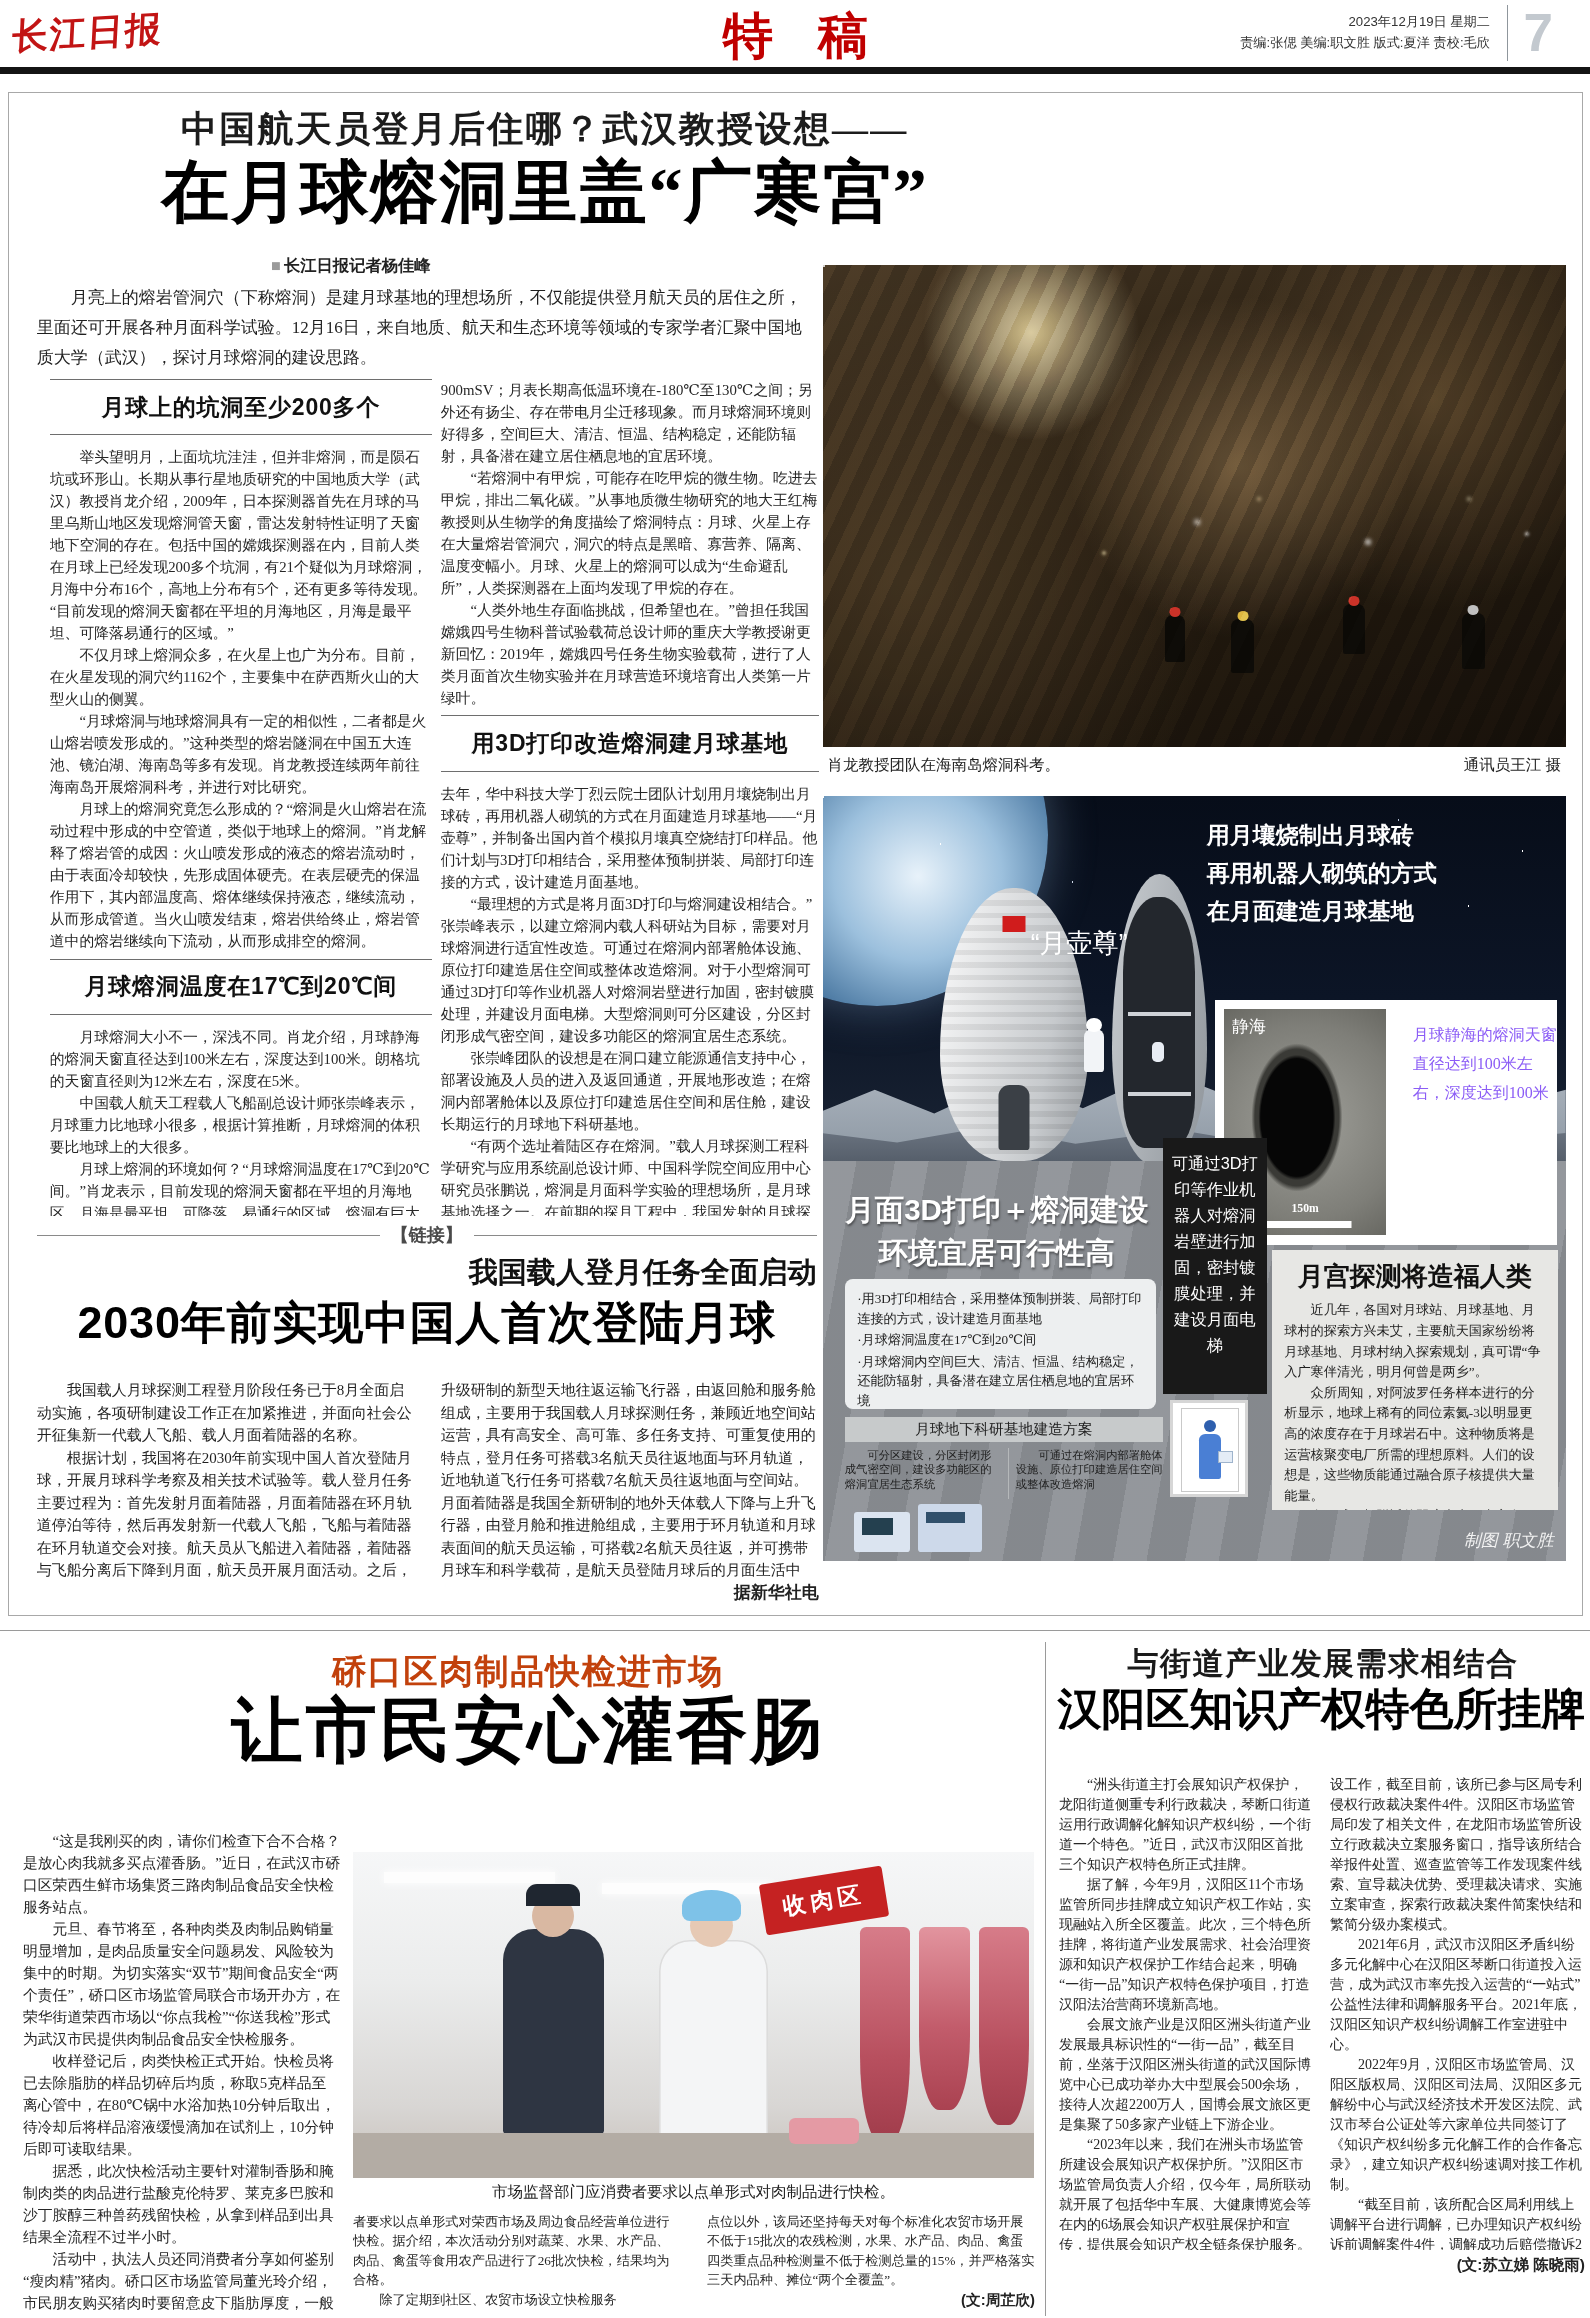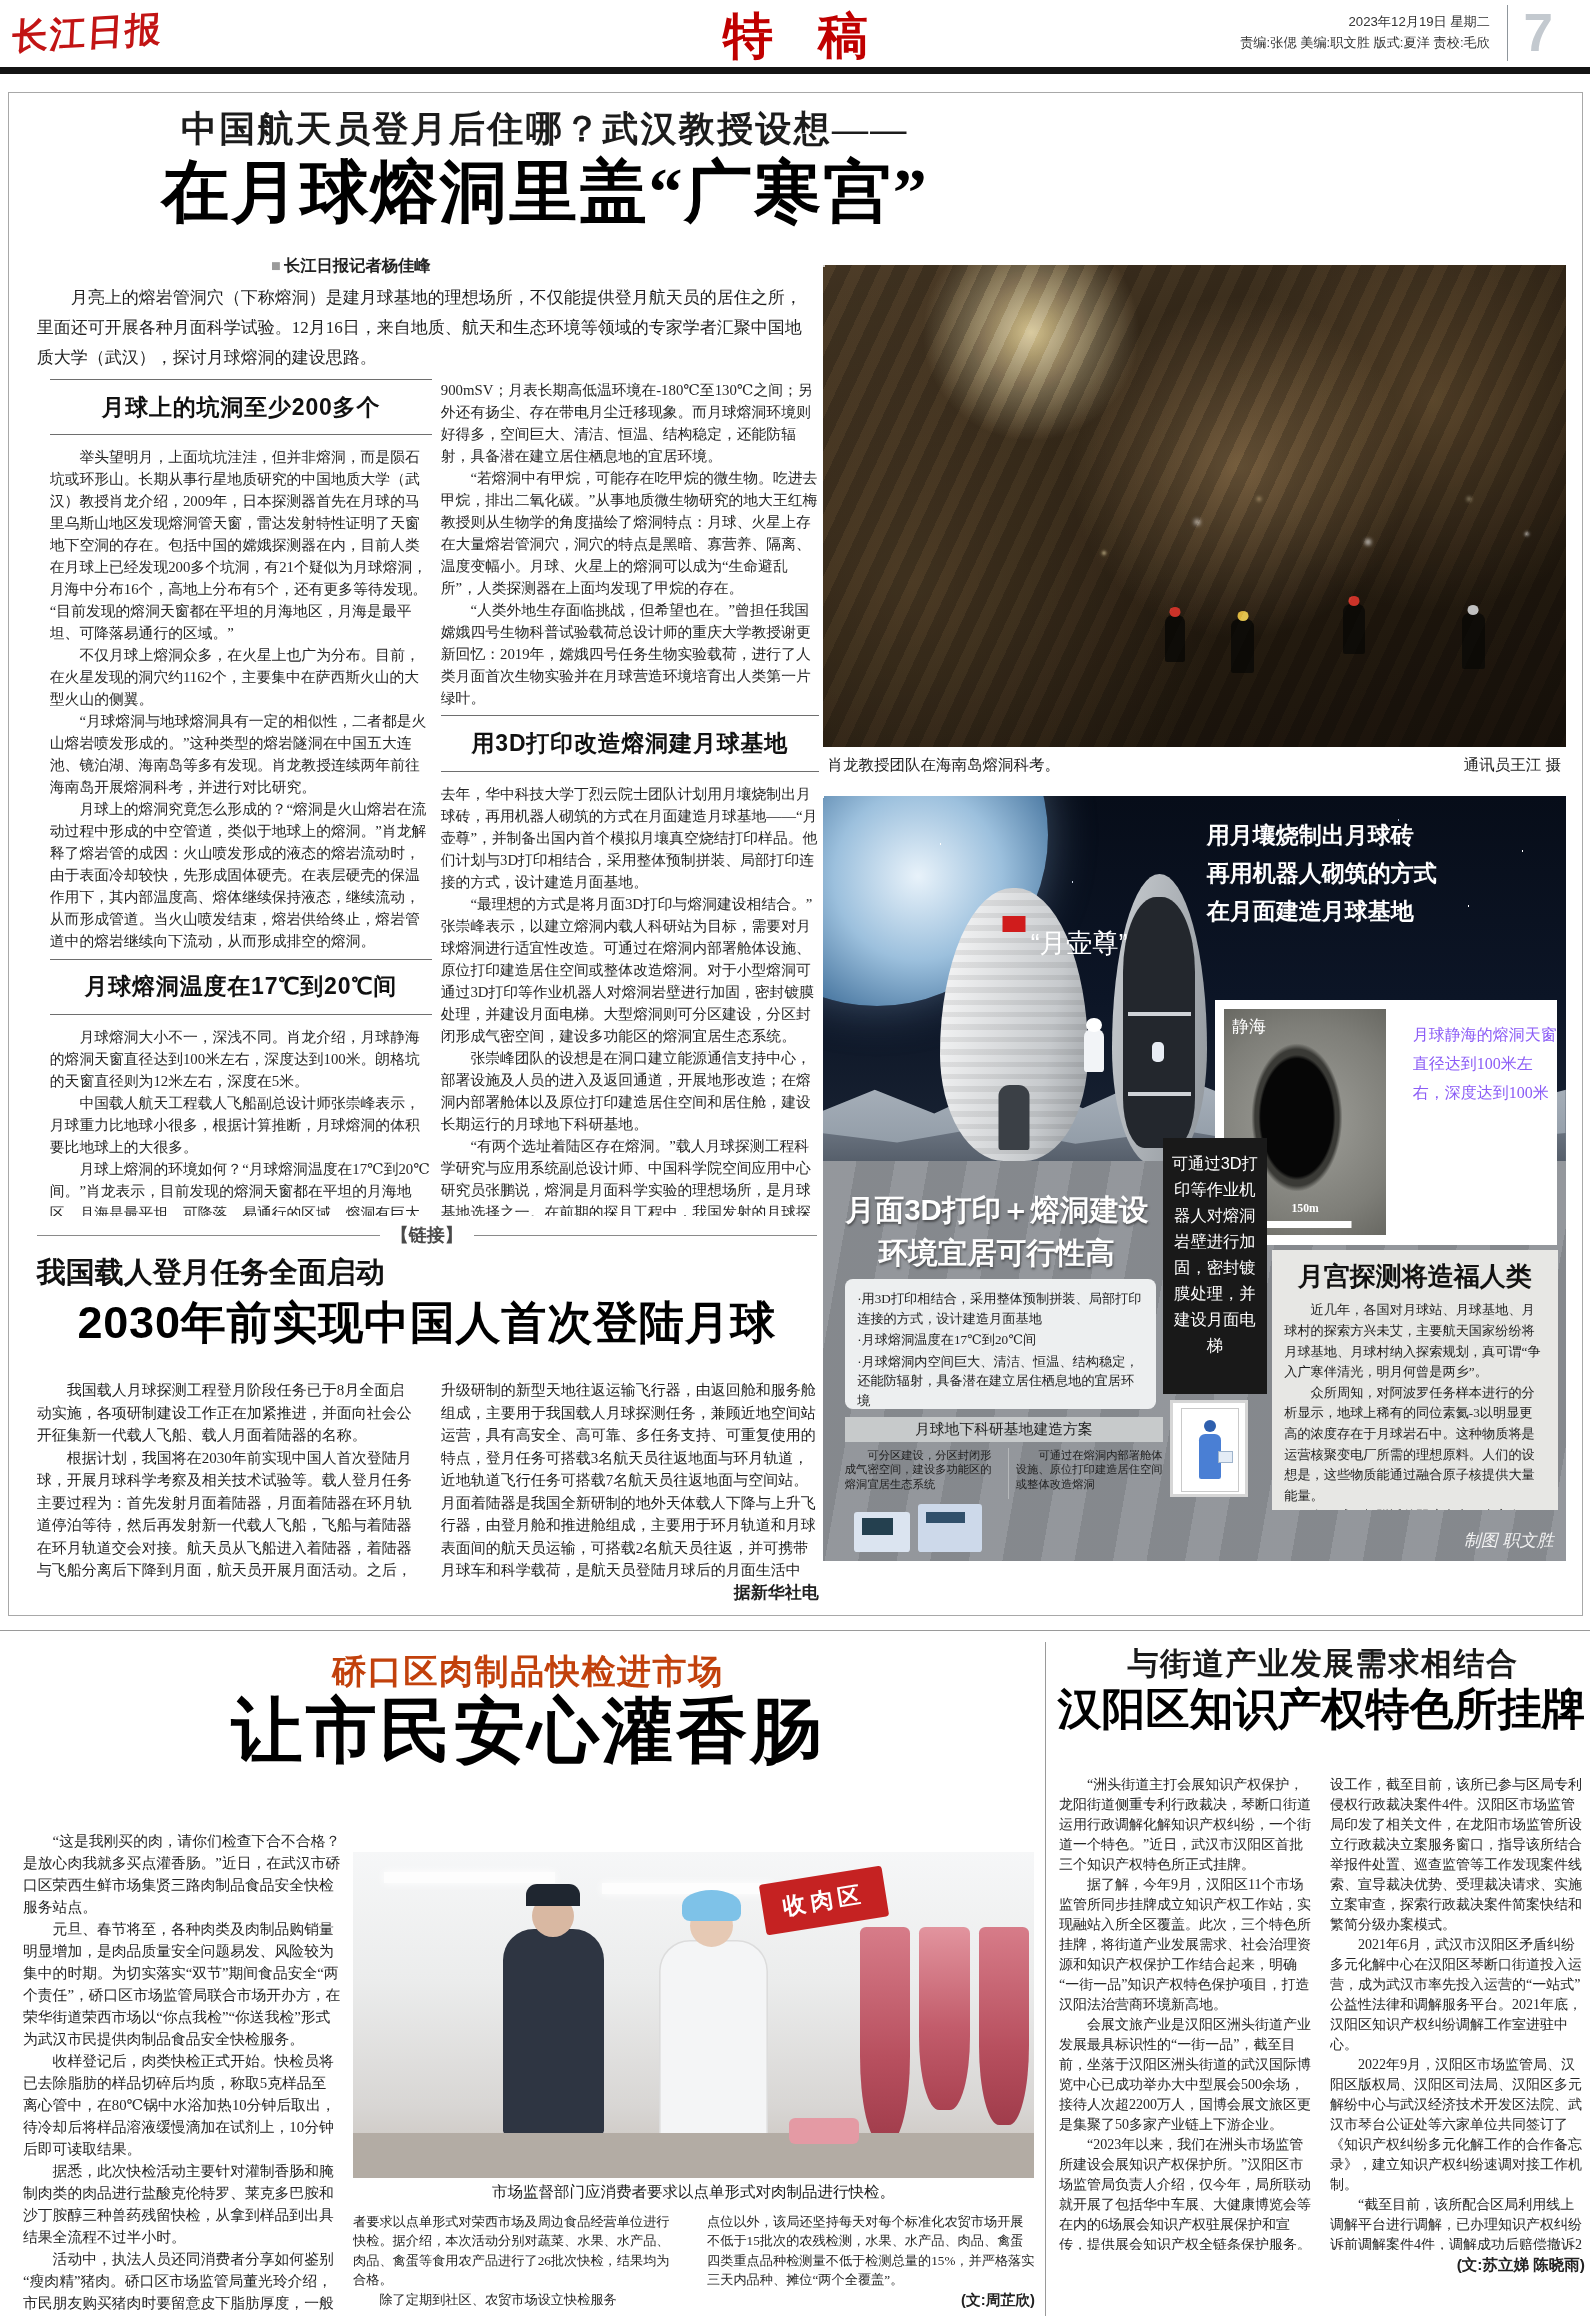--- a/index.html
+++ b/index.html
@@ -139,21 +139,21 @@
   .ig-console .cs2 { position:absolute; left:64px; top:0; width:64px; height:48px; background:#cdd9ea; border-radius:3.1px; }
   .ig-console .cs2::after { content:""; position:absolute; left:7.8px; top:7.8px; width:39px; height:11px; background:#31506b; }
   .ig-credit { position:absolute; right:12.4px; top:733px; color:#f2f2f2; font-size:17px;
       font-family:"Liberation Sans",sans-serif;font-style:italic; }
 
   
   .link-divider { position:absolute; left:28px; top:1130px; width:780px; display:flex; align-items:center; }
   .link-divider .ld-line { flex:1; border-top:0.8px solid #8a8a8a; }
   .link-divider .ld-tag { padding:0 11px; font-size:18px; font-weight:bold; color:#4a4a4a;
       font-family:"Liberation Sans",sans-serif; }
-  .link-kicker { position:absolute; left:28px; top:1160px; width:780px; text-align:left;
+  .link-kicker { position:absolute; left:28px; top:1160px; width:780px; text-align:right;
       font-size:29px; font-weight:bold; color:#111; font-family:"Liberation Sans",sans-serif; }
   .link-headline { position:absolute; left:28px; top:1200px; width:780px; text-align:center;
       font-size:45px; font-weight:bold; letter-spacing:0.8px; color:#000; font-family:"Liberation Sans",sans-serif; }
   .link-col { top:1286px; height:202px; }
   .link-col p { font-size:15px; line-height:22.5px; color:#1f1f1f; }
   .lc1 { left:28px; width:382px; }
   .lc2 { left:432px; width:378px; }
   .link-credit { position:absolute; left:432px; top:1488px; width:378px; text-align:right;
       font-size:17px; font-weight:bold; font-family:"Liberation Sans",sans-serif; }
 

